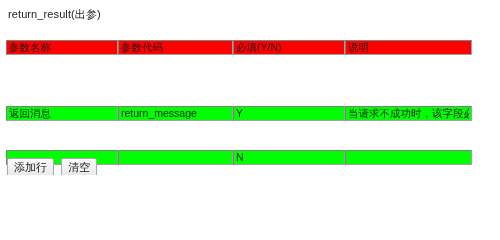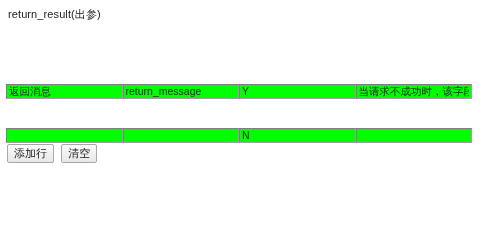--- a/index.html
+++ b/index.html
@@ -82,21 +82,21 @@
   .col4 { width: 127px; }
 
   .spacer-row td {
     height: 7px;
     padding: 0;
   }
 
   .btn-bar {
     position: absolute;
     left: 7px;
-    top: 144px;
+    top: 158px;
   }
   .btn {
     display: inline-block;
     font-family: "Liberation Sans", "DejaVu Sans", sans-serif;
     font-size: 11px;
     line-height: 13px;
     padding: 2px 6px;
     margin-right: 4px;
     background: #f0f0f0;
     background-image: linear-gradient(#fbfbfb, #e8e8e8);
@@ -109,20 +109,34 @@
 </style>
 </head>
 <body>
 
 <div class="page">
 
   <div class="section-title">return_result(出参)</div>
 
   <table class="param-table">
     <tbody>
+      <tr class="hdr">
+        <td class="col1 cellwrap">
+          <input class="cell-input" type="text" readonly="" value="参数名称" style="">
+        </td>
+        <td class="col2 cellwrap">
+          <input class="cell-input" type="text" readonly="" value="参数代码" style="">
+        </td>
+        <td class="col3 cellwrap">
+          <input class="cell-input" type="text" readonly="" value="必填(Y/N)" style="">
+        </td>
+        <td class="col4 cellwrap">
+          <input class="cell-input" type="text" readonly="" value="说明" style="">
+        </td>
+      </tr>
 
       <tr class="spacer-row">
         <td colspan="4"></td>
       </tr>
 
 
       <tr class="spacer-row">
         <td colspan="4"></td>
       </tr>
 

